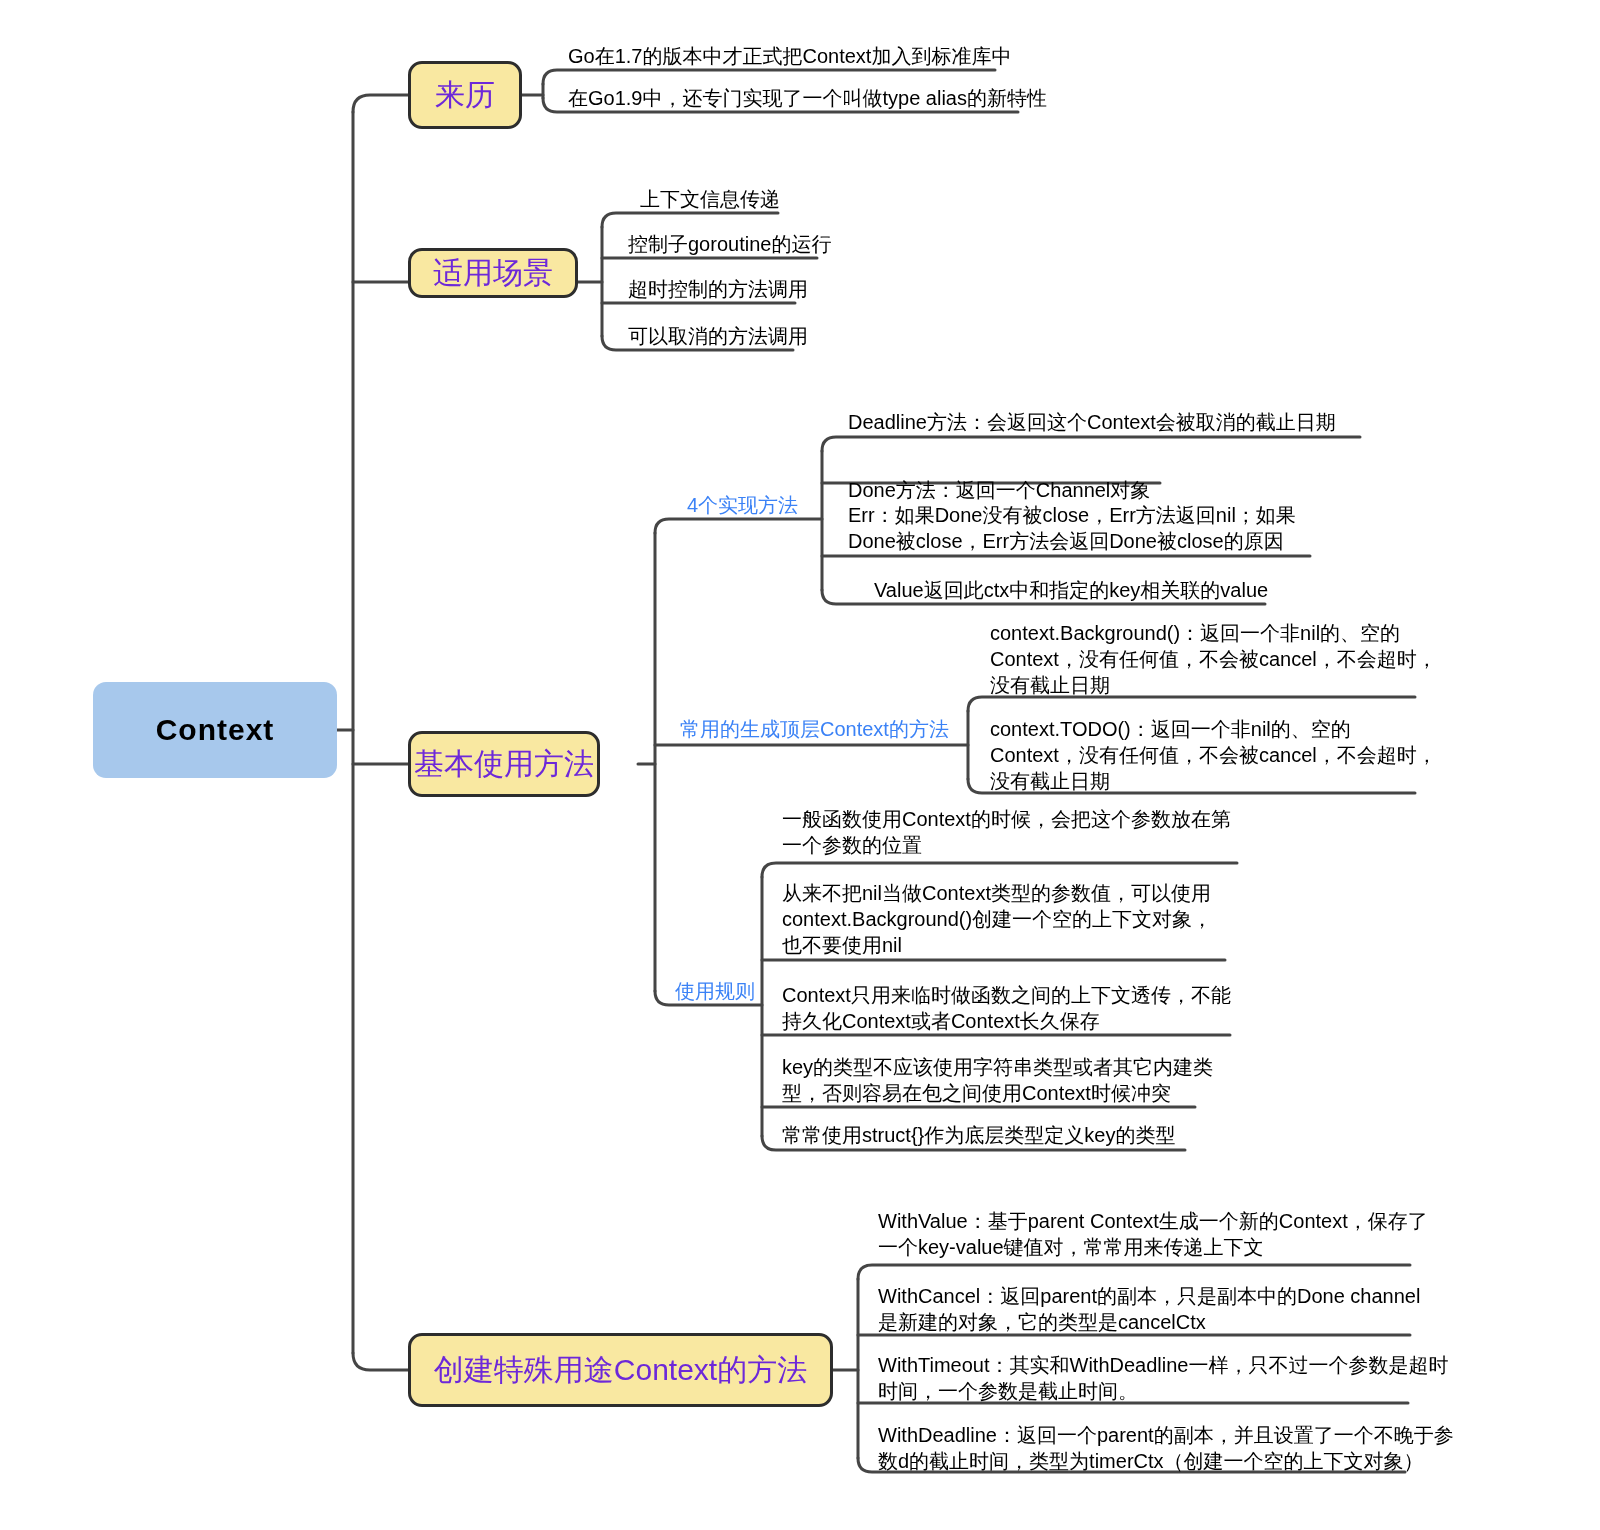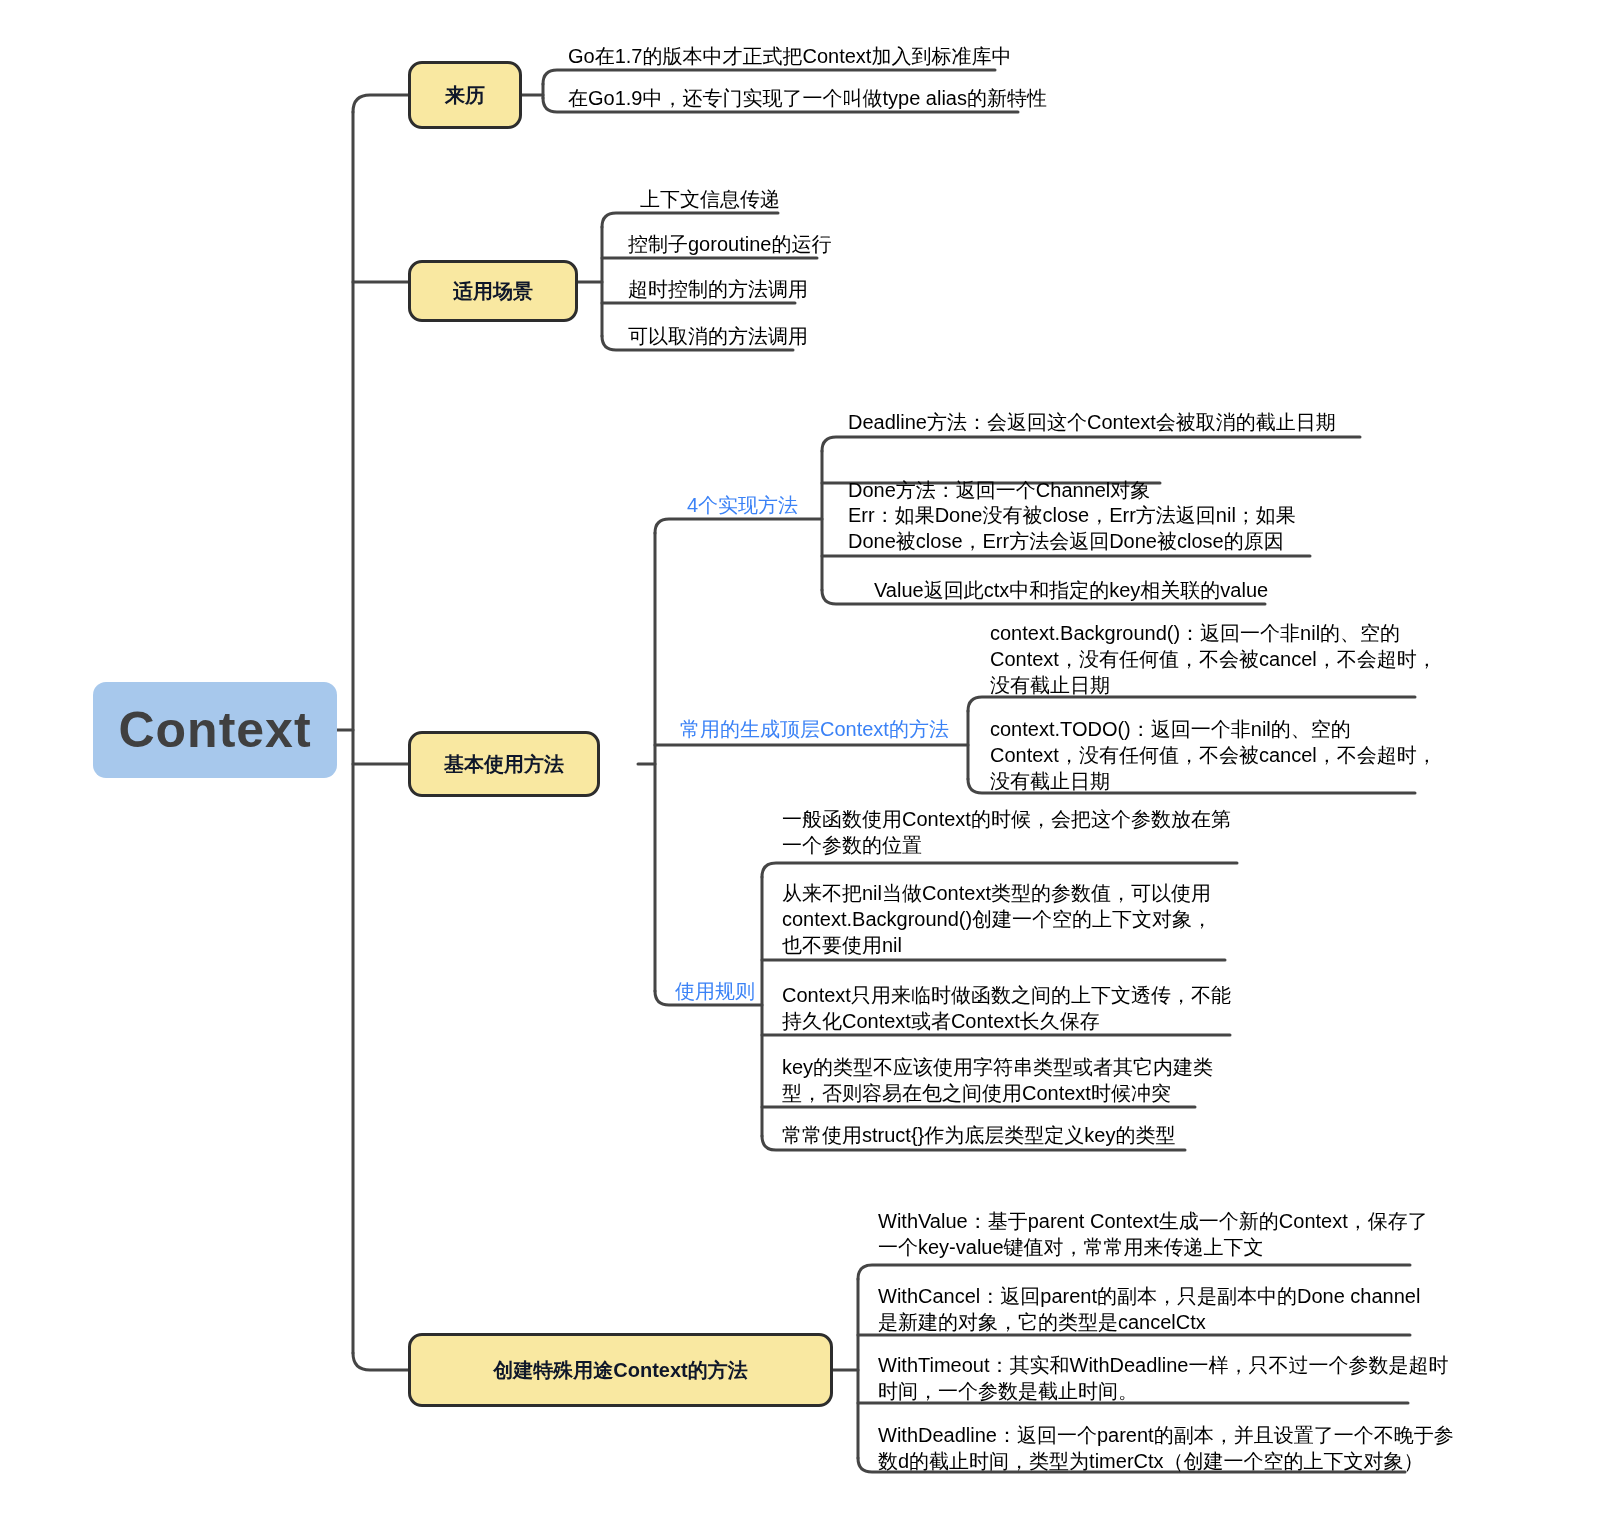--- a/index.html
+++ b/index.html
@@ -5,27 +5,27 @@
   html,body{margin:0;padding:0;}
   body{
     width:1600px;height:1530px;position:relative;background:#ffffff;
     font-family:"Liberation Sans","DejaVu Sans",sans-serif;
     overflow:hidden;
   }
   #canvas{position:absolute;left:0;top:0;width:1600px;height:1530px;}
   svg.wires{position:absolute;left:0;top:0;z-index:1;}
   .node{position:absolute;z-index:2;box-sizing:border-box;}
   .root{
-    background:#a7c8ec;border-radius:13px;color:#404040;
-    font-size:50px;font-weight:700;letter-spacing:1px;
+    background:#a7c8ec;border-radius:13px;color:#000000;
+    font-size:30px;font-weight:700;letter-spacing:1px;
     display:flex;align-items:center;justify-content:center;
   }
   .branch{
     background:#f9e8a1;border:3.5px solid #2d2d2d;border-radius:14px;
-    color:#0f172a;font-size:20px;font-weight:700;
+    color:#6d28d9;font-size:30px;font-weight:400;
     display:flex;align-items:center;justify-content:center;
     white-space:nowrap;
   }
   .leaf{
     color:#000000;font-size:20px;line-height:26px;font-weight:500;
     white-space:pre-line;
   }
   .sublabel{
     color:#3b82f6;font-size:20px;line-height:26px;font-weight:500;
     white-space:nowrap;
@@ -84,21 +84,21 @@
     <path d="M858,1279 V1458"></path>
     <path d="M858,1279 Q858,1265 872,1265 H1410"></path>
     <path d="M858,1335 H1410"></path>
     <path d="M858,1403 H1408"></path>
     <path d="M858,1458 Q858,1472 872,1472 H1405"></path>
   </svg>
 
   <div class="node root" style="left:93px;top:682px;width:244px;height:96px;">Context</div>
 
   <div class="node branch" style="left:408px;top:61px;width:114px;height:68px;">来历</div>
-  <div class="node branch" style="left:408px;top:260px;width:170px;height:62px;text-align:center;">适用场景</div>
+  <div class="node branch" style="left:408px;top:248px;width:170px;height:50px;text-align:center;">适用场景</div>
   <div class="node branch" style="left:408px;top:731px;width:192px;height:66px;">基本使用方法</div>
   <div class="node branch" style="left:408px;top:1333px;width:425px;height:74px;">创建特殊用途Context的方法</div>
 
   <div class="node leaf" style="left:568px;top:43px;">Go在1.7的版本中才正式把Context加入到标准库中</div>
   <div class="node leaf" style="left:568px;top:85px;">在Go1.9中，还专门实现了一个叫做type alias的新特性</div>
 
   <div class="node leaf" style="left:628px;top:186px;margin-left:12px;">上下文信息传递</div>
   <div class="node leaf" style="left:628px;top:231px;">控制子goroutine的运行</div>
   <div class="node leaf" style="left:628px;top:276px;">超时控制的方法调用</div>
   <div class="node leaf" style="left:628px;top:323px;">可以取消的方法调用</div>

